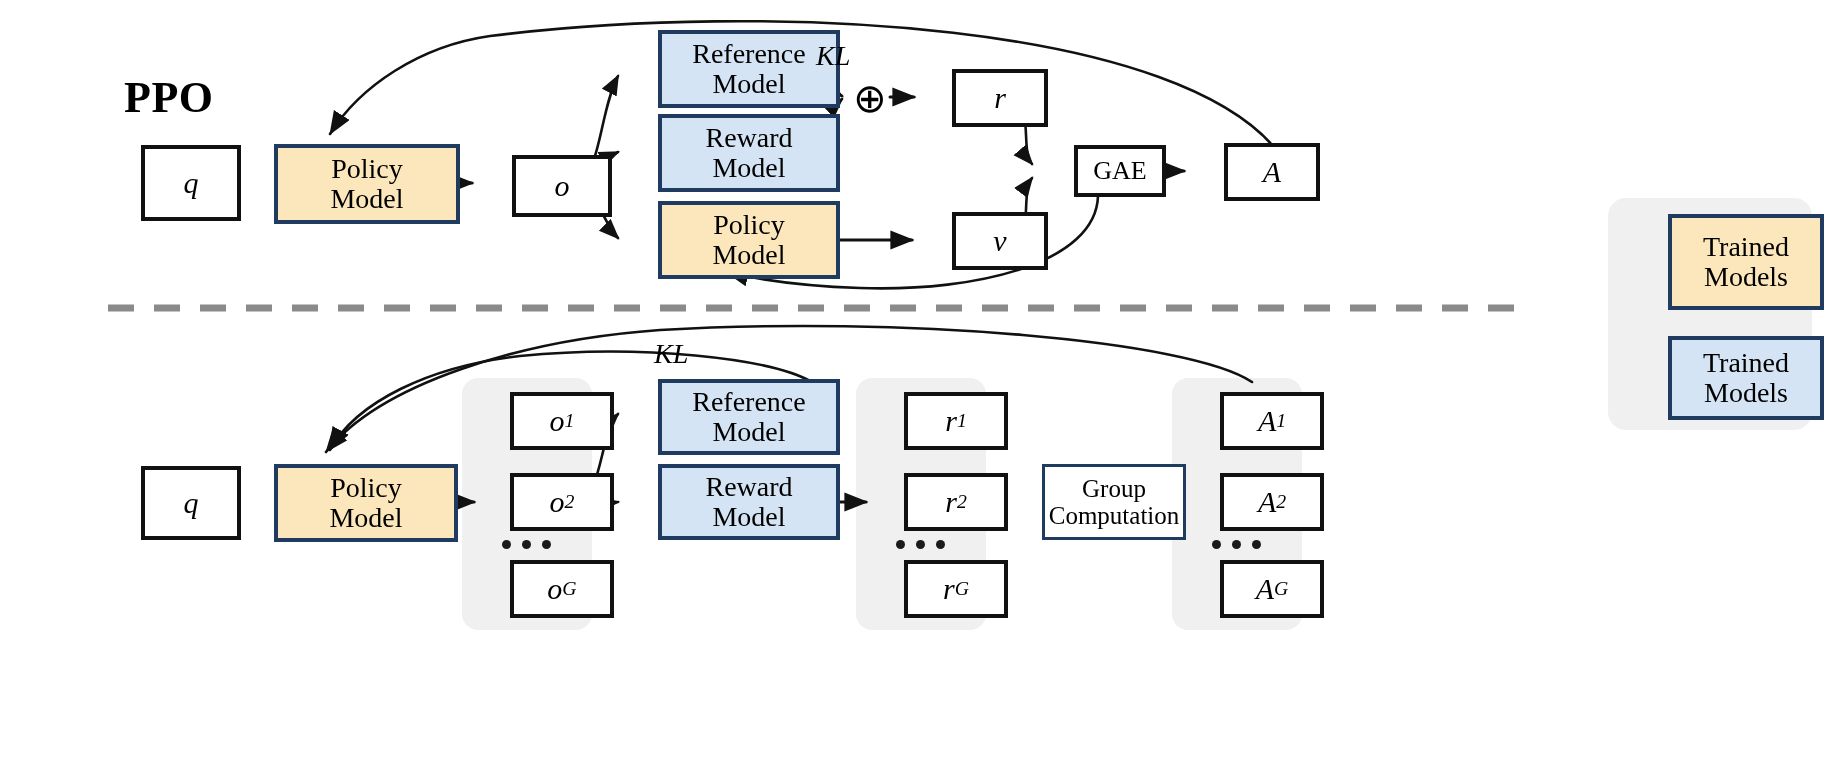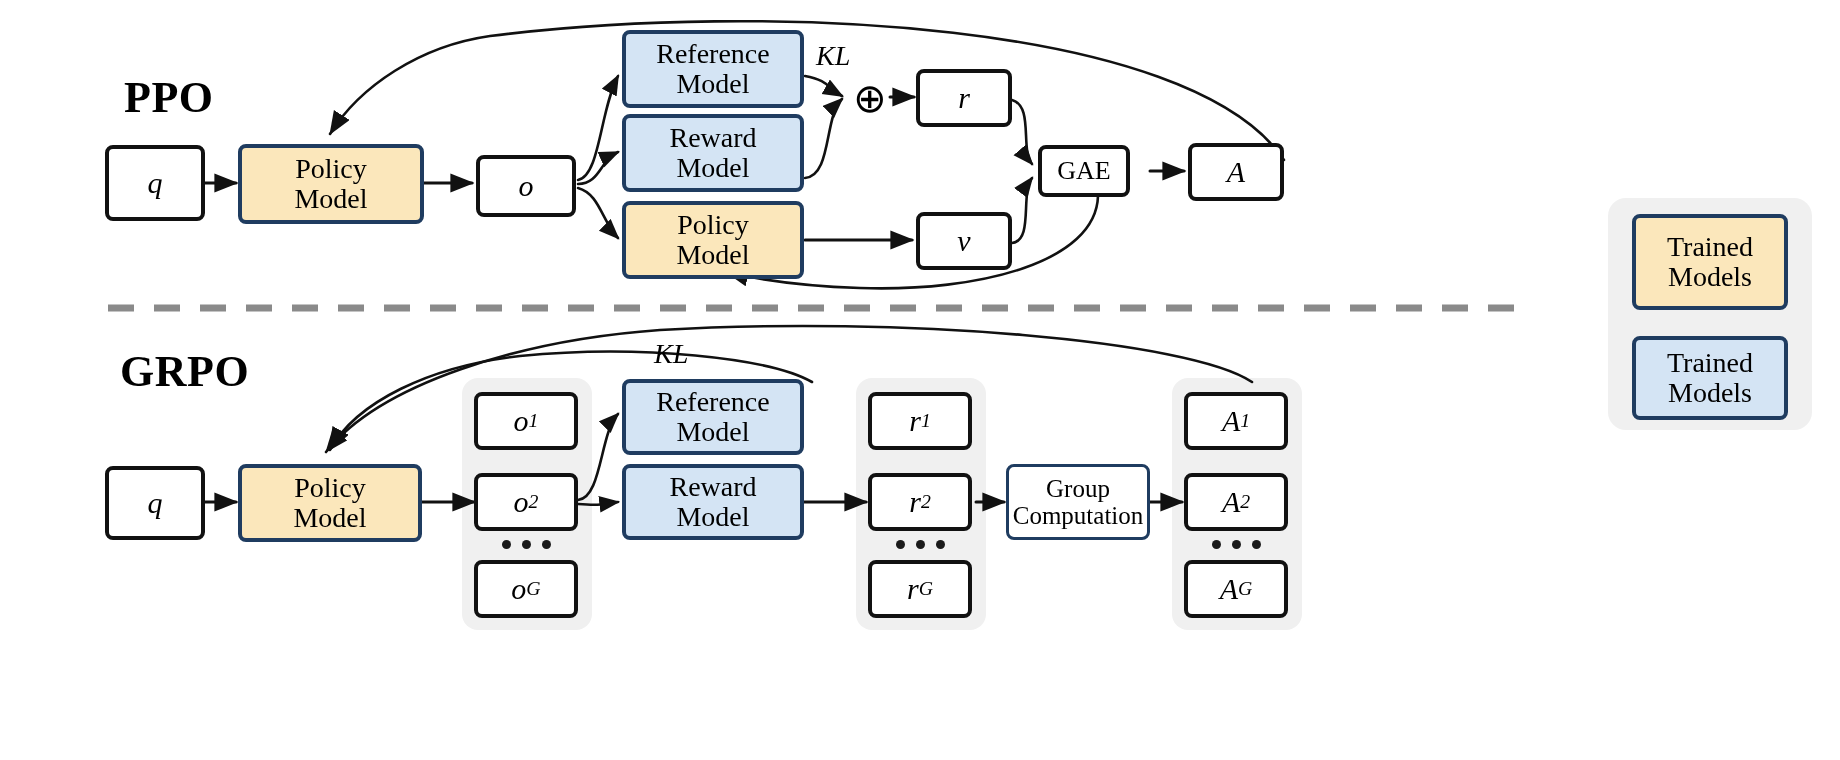--- a/index.html
+++ b/index.html
@@ -8,22 +8,23 @@
   #stage{position:relative;width:1840px;height:760px;background:#fff;}
   svg#canvas{position:absolute;inset:0;width:1840px;height:760px;}
   .algo-label{
     position:absolute;font-family:"Liberation Serif","DejaVu Serif",serif;
     font-weight:bold;font-size:44px;color:#000;letter-spacing:0.5px;
     white-space:nowrap;
   }
   .node{
     position:absolute;box-sizing:border-box;display:flex;
     align-items:center;justify-content:center;text-align:center;
-    border-radius:8px;line-height:1.08;color:#000;
+    border-radius:0;line-height:1.08;color:#000;
     font-family:"Liberation Serif","DejaVu Serif",serif;
+    margin-left:36px;
   }
   .node.plain{background:#ffffff;border:4px solid #111111;font-size:30px;}
   .node.trained{background:#fbe7bb;border:4px solid #1f3c60;font-size:28px;}
   .node.frozen{background:#d4e4f4;border:4px solid #1f3c60;font-size:28px;}
   .node.outlined{background:#ffffff;border:4px solid #1f3c60;font-size:25px;}
   .node.thin{border-width:3.5px;}
   .mathvar{font-style:italic;font-family:"Liberation Serif","DejaVu Serif",serif;}
   .sub{font-size:0.66em;vertical-align:-0.28em;font-style:italic;}
   .group-panel{
     position:absolute;background:#f0f0f0;border-radius:16px;
@@ -136,21 +137,20 @@
   <div class="oplus" style="left:853px;top:78px;">⊕</div>
 
   <div class="node plain mathvar" style="left:916px;top:69px;width:96px;height:58px;">r</div>
 
   <div class="node plain mathvar" style="left:916px;top:212px;width:96px;height:58px;">v</div>
 
   <div class="node plain" style="left:1038px;top:145px;width:92px;height:52px;font-size:26px;">GAE</div>
 
   <div class="node plain mathvar" style="left:1188px;top:143px;width:96px;height:58px;">A</div>
 
-  <div class="algo-label" style="left:120px;top:346px;">GRPO</div>
 
   <div class="node plain mathvar" style="left:105px;top:466px;width:100px;height:74px;">q</div>
 
   <div class="node trained two-line" style="left:238px;top:464px;width:184px;height:78px;">
     <span>Policy</span>
     <span>Model</span>
   </div>
 
   <div class="node plain" style="left:474px;top:392px;width:104px;height:58px;">
     <span class="mathvar">o</span>

